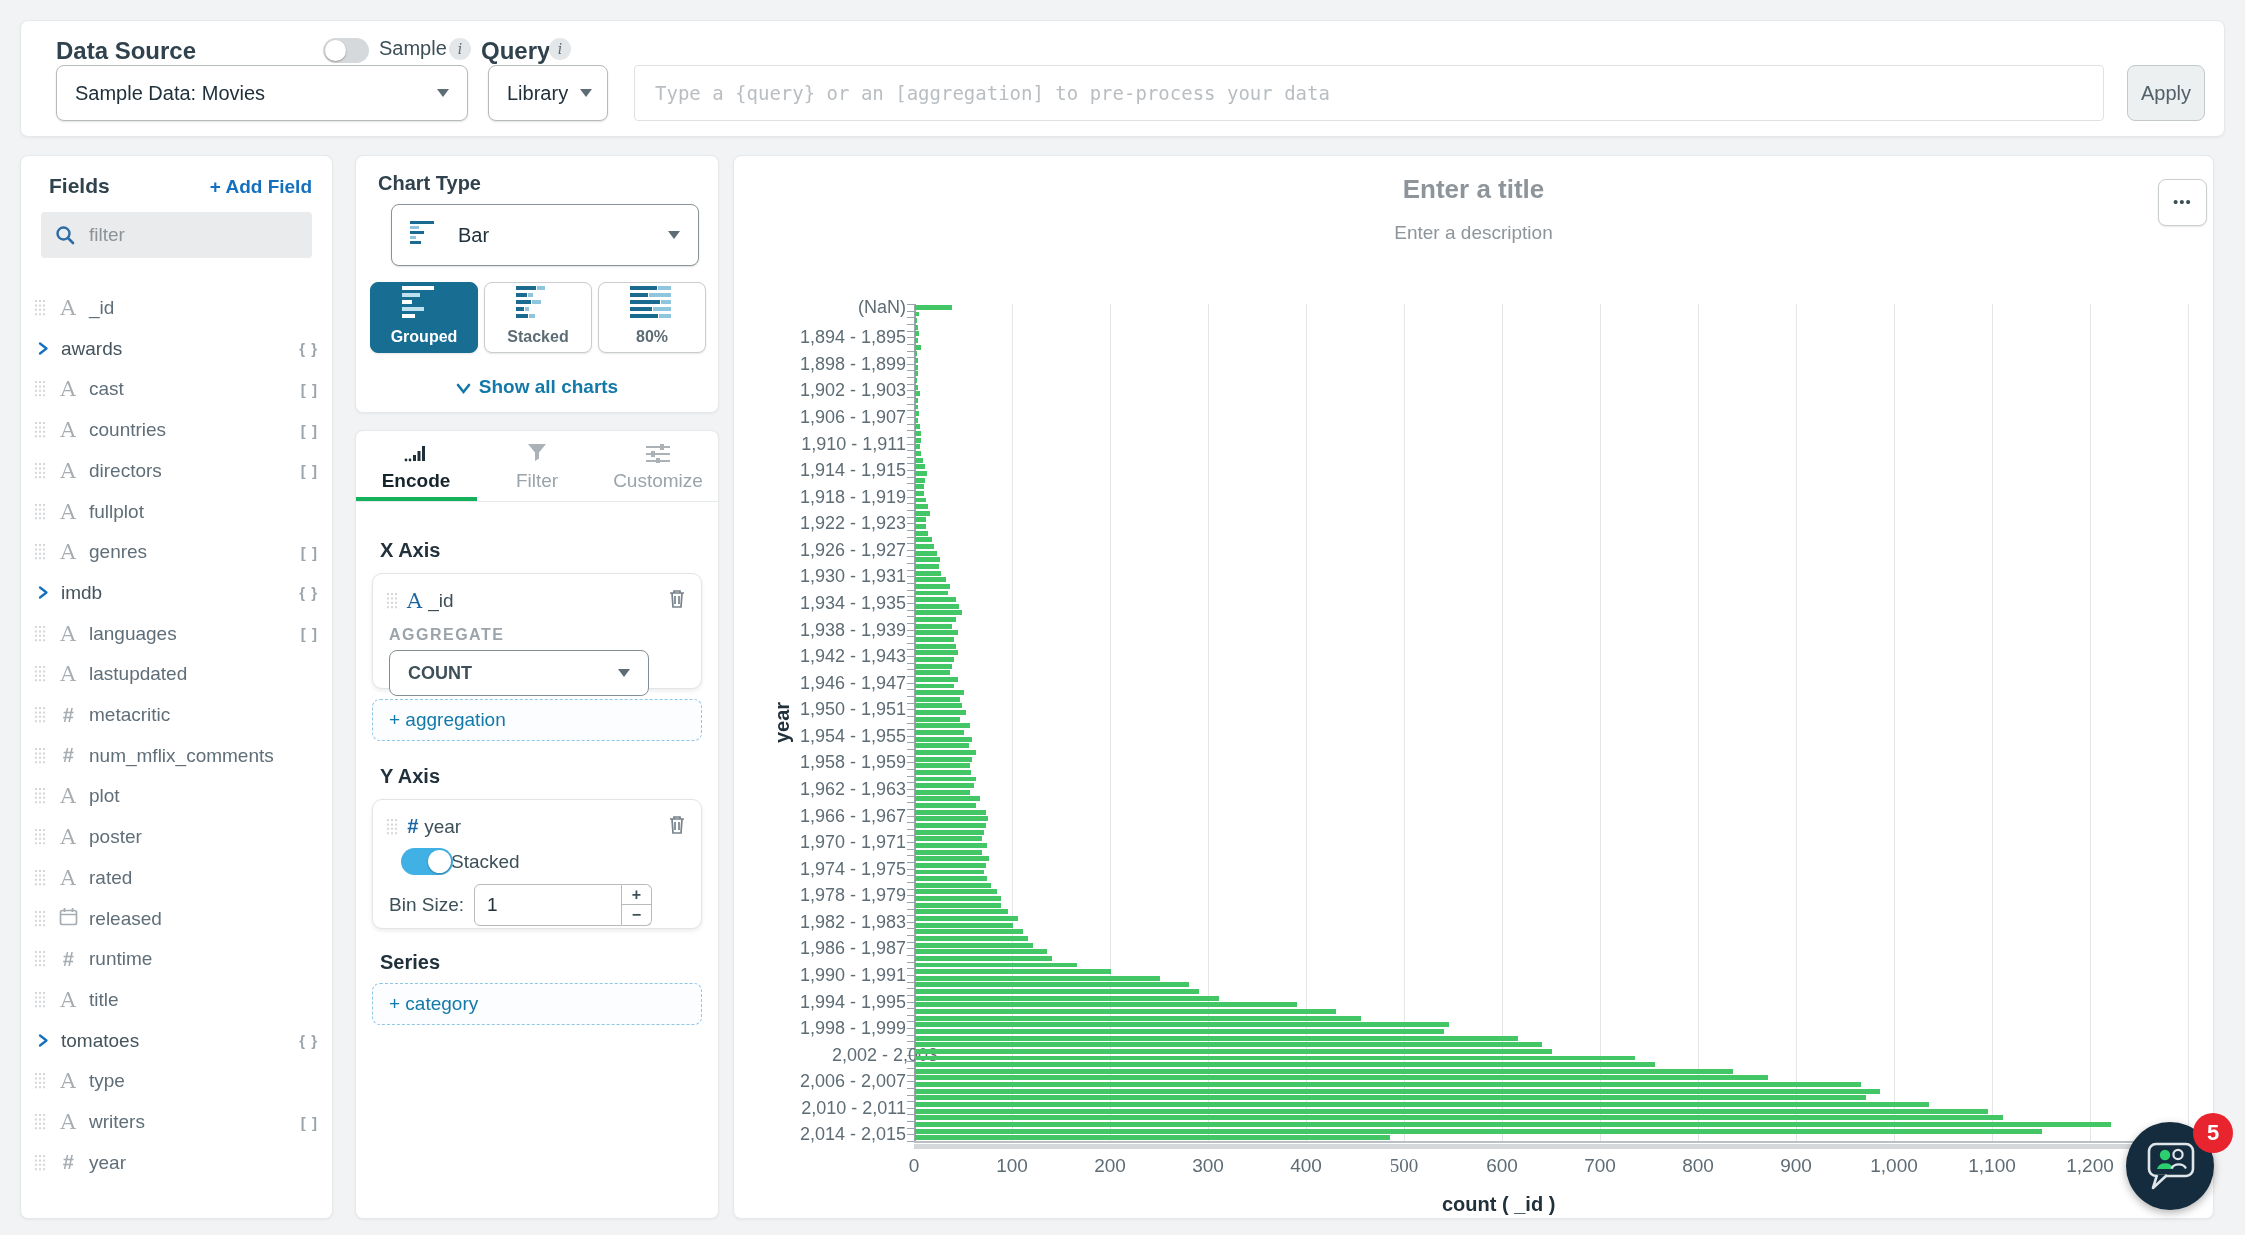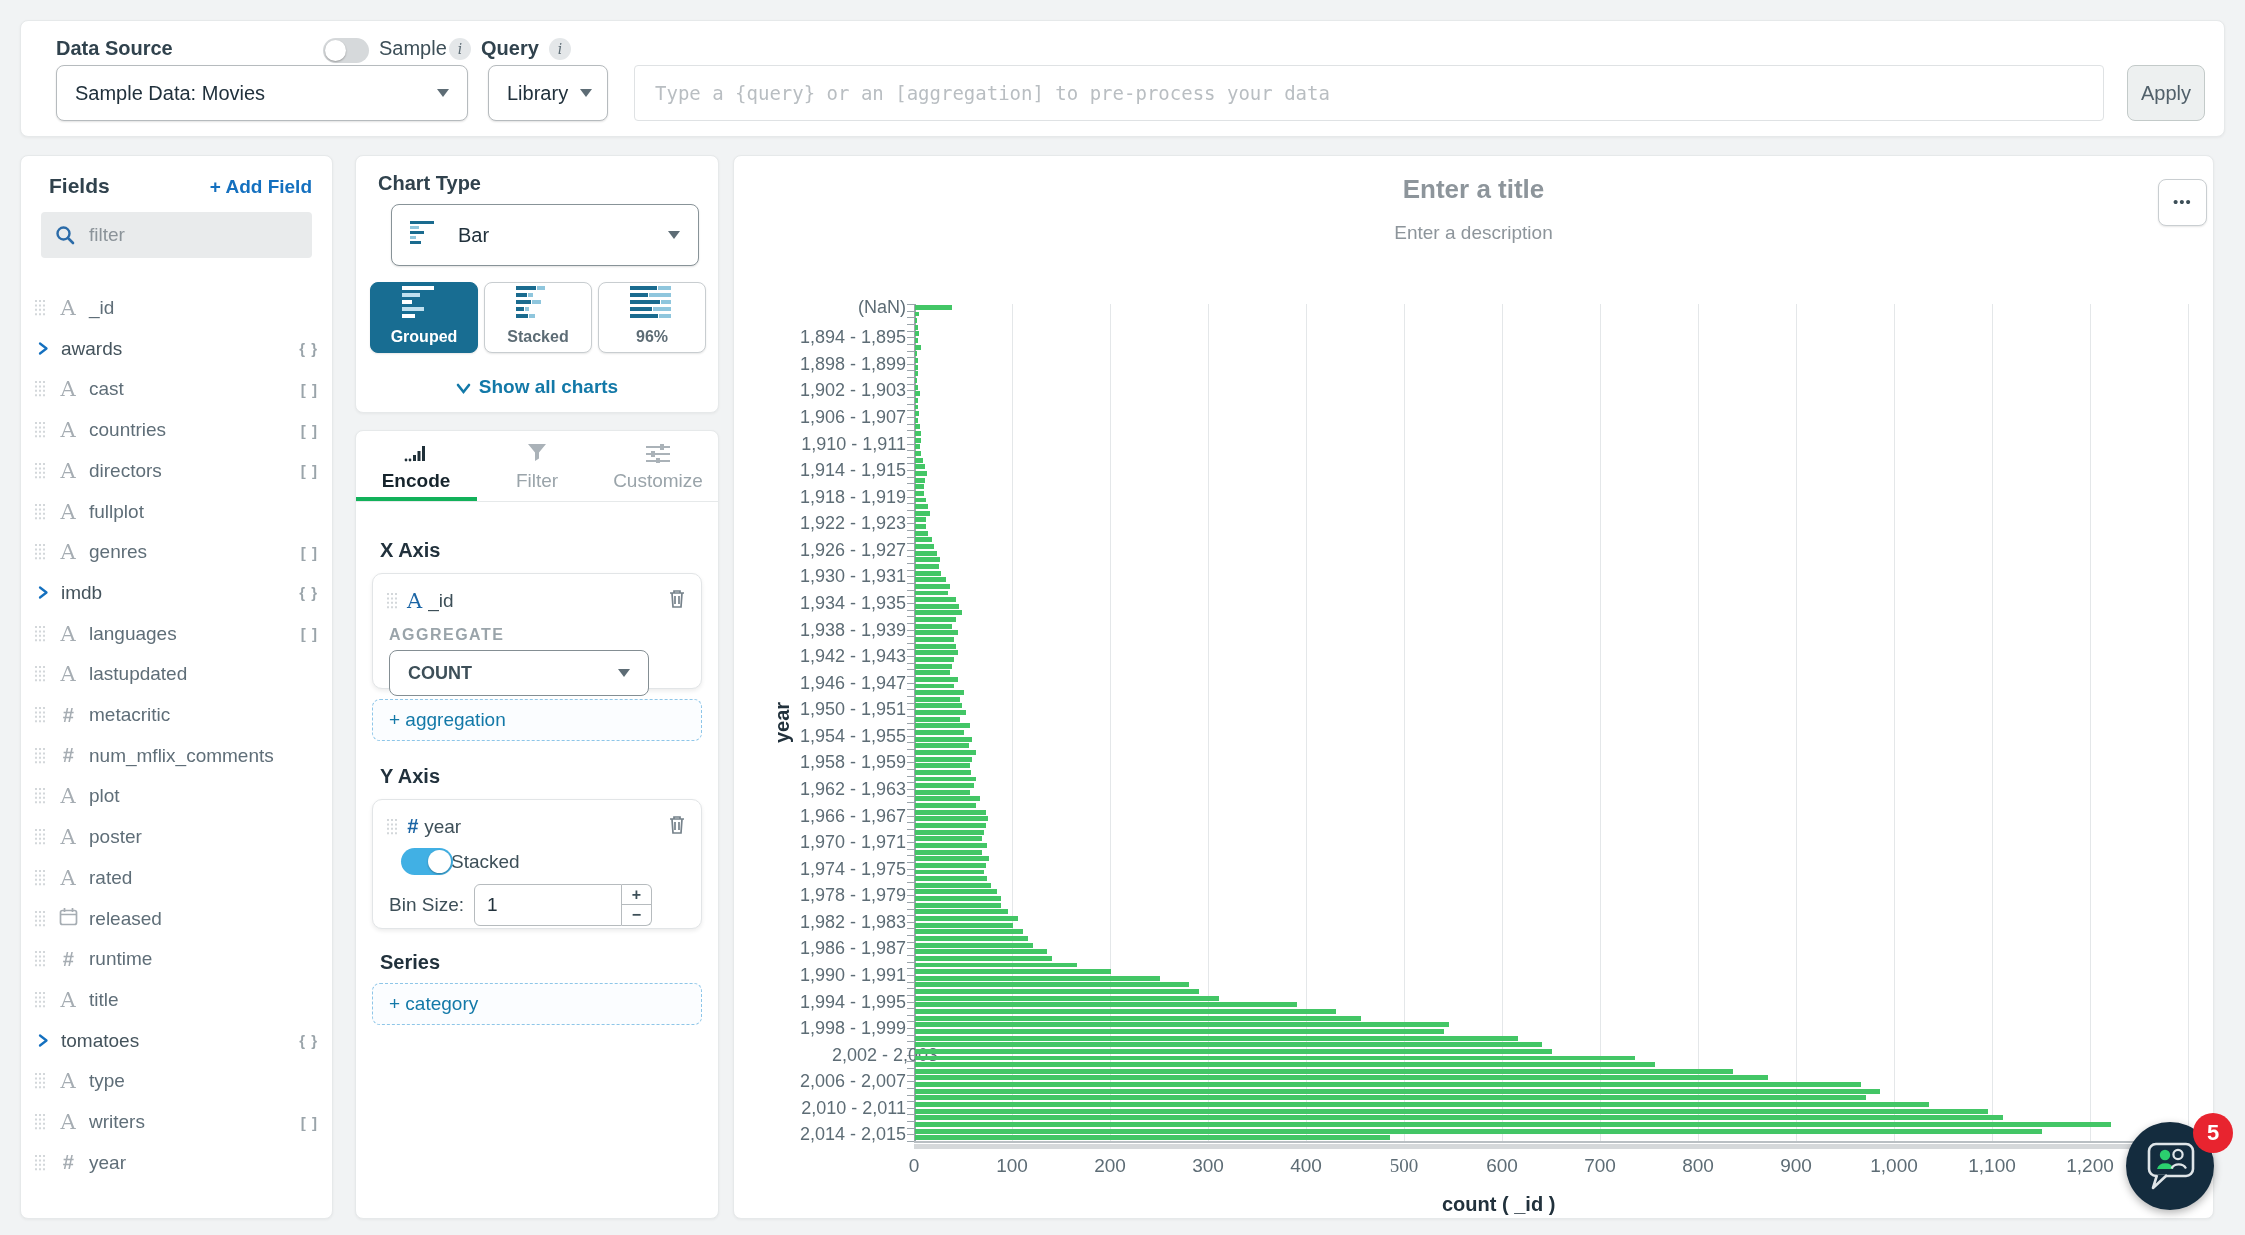--- a/index.html
+++ b/index.html
@@ -1,18 +1,18 @@
 <!DOCTYPE html>
 <html><head>
 <meta charset="utf-8">
 <style>
   html,body{margin:0;padding:0;background:#f1f3f4;font-family:"Liberation Sans","DejaVu Sans",sans-serif;}
   #app{position:relative;width:2245px;height:1235px;background:#f1f3f4;overflow:hidden;}
   .card{position:absolute;background:#fff;border:1px solid #e6e9ea;border-radius:8px;box-shadow:0 1px 3px rgba(0,0,0,.05);}
-  .lbl{font-weight:bold;font-size:20px;color:#30424d;}
+  .lbl{font-weight:bold;font-size:24px;color:#30424d;}
   
   #topbar{left:20px;top:20px;width:2203px;height:115px;}
   #topbar .lbl{position:absolute;top:16px;}
   #ds-label{left:35px;}
   #query-label{left:460px;}
   .toggle{position:absolute;border-radius:14px;cursor:pointer;}
   #sample-toggle{left:302px;top:17px;width:46px;height:25px;background:#d6d9db;}
   #sample-toggle .knob{position:absolute;left:2px;top:2px;width:21px;height:21px;border-radius:50%;background:#fff;box-shadow:0 1px 2px rgba(0,0,0,.3);}
   #sample-label{position:absolute;left:358px;top:16px;font-size:20px;color:#3d4f58;}
   .info{position:absolute;width:22px;height:22px;border-radius:50%;background:#e4e7e9;color:#5d6c75;font-family:"DejaVu Serif",serif;font-style:italic;font-size:14px;text-align:center;line-height:22px;top:17px;}
@@ -432,21 +432,21 @@
             <rect x="28" y="0" width="13" height="4" fill="#8fc6dd"></rect>
             <rect x="0" y="7" width="18" height="4" fill="#1a6b8f"></rect>
             <rect x="19" y="7" width="22" height="4" fill="#8fc6dd"></rect>
             <rect x="0" y="14" width="30" height="4" fill="#1a6b8f"></rect>
             <rect x="31" y="14" width="10" height="4" fill="#8fc6dd"></rect>
             <rect x="0" y="21" width="22" height="4" fill="#1a6b8f"></rect>
             <rect x="23" y="21" width="18" height="4" fill="#8fc6dd"></rect>
             <rect x="0" y="28" width="28" height="4" fill="#1a6b8f"></rect>
             <rect x="29" y="28" width="12" height="4" fill="#8fc6dd"></rect>
           </svg></span>
-      <span class="stlabel">96%</span>
+      <span class="stlabel">80%</span>
     </div>
     <div id="show-all">
       <svg width="15" height="12" viewBox="0 0 15 12">
           <path d="M2 2 L7.5 9 L13 2" fill="none" stroke="#1379a8" stroke-width="2.6" stroke-linecap="round"></path>
         </svg><span>Show all charts</span>
     </div>
   </section>
 
   <section class="card" id="encode-card">
     <div class="tab active" style="left:0;">

